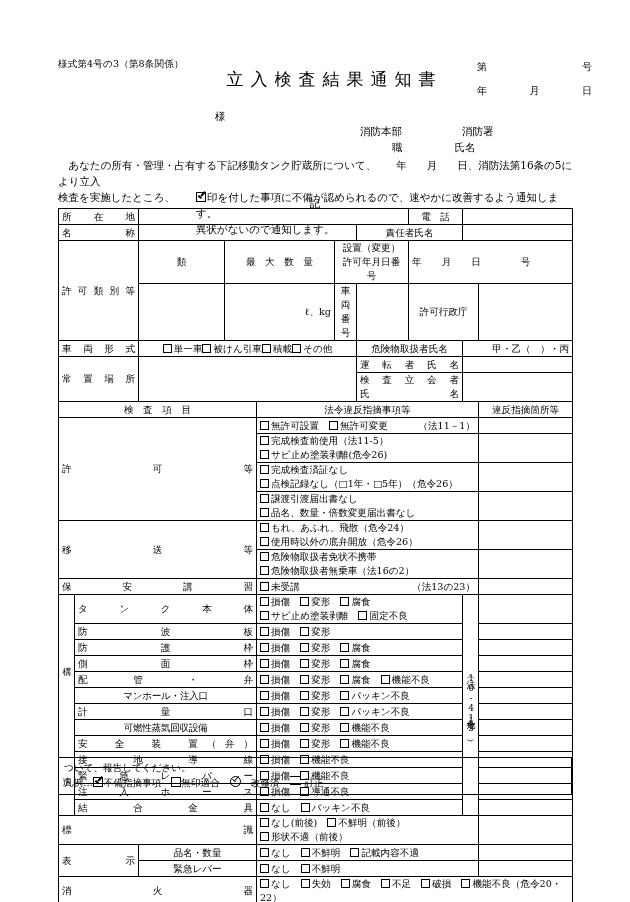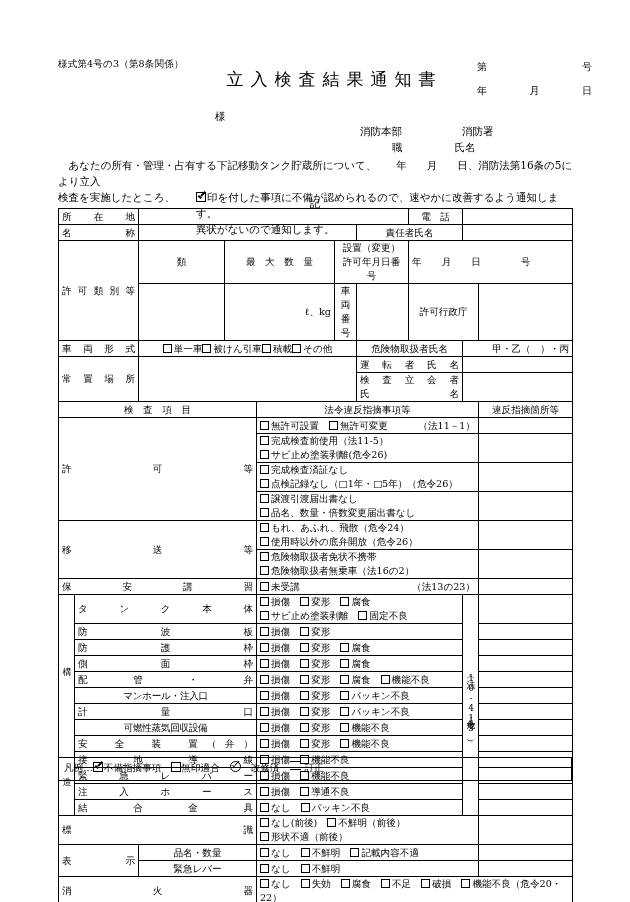--- a/index.html
+++ b/index.html
@@ -360,18 +360,19 @@
       <td class="lbl-sp" colspan="4">消　　火　　器</td>
       <td class="l" colspan="6">
         <span class="item"><span class="chk"></span><span>なし</span></span><span class="gap"></span><span class="item"><span class="chk"></span><span>失効</span></span><span class="gap"></span><span class="item"><span class="chk"></span><span>腐食</span></span><span class="gap"></span><span class="item"><span class="chk"></span><span>不足</span></span><span class="gap"></span><span class="item"><span class="chk"></span><span>破損</span></span><span class="gap"></span><span class="item"><span class="chk"></span><span>機能不良</span></span><span>（危令20・22）</span>
       </td>
     </tr>
 
   </tbody>
     </table>
 
   <div class="note">
+    <div>ついて、報告してください。</div>
     <div>
       <span>凡例…</span><span class="chk-on"></span><span>不備指摘事項</span><span class="gap"></span><span class="kbox"></span><span>無印適合</span><span class="gap"></span><span class="chk-circ"></span><span class="gap"></span><span>改修済</span><span class="gap"></span><span class="strike2"></span><span class="gap" style="width:4px"></span><span>訂正</span>
     </div>
   </div>
 
 </div>
 
 </body></html>

